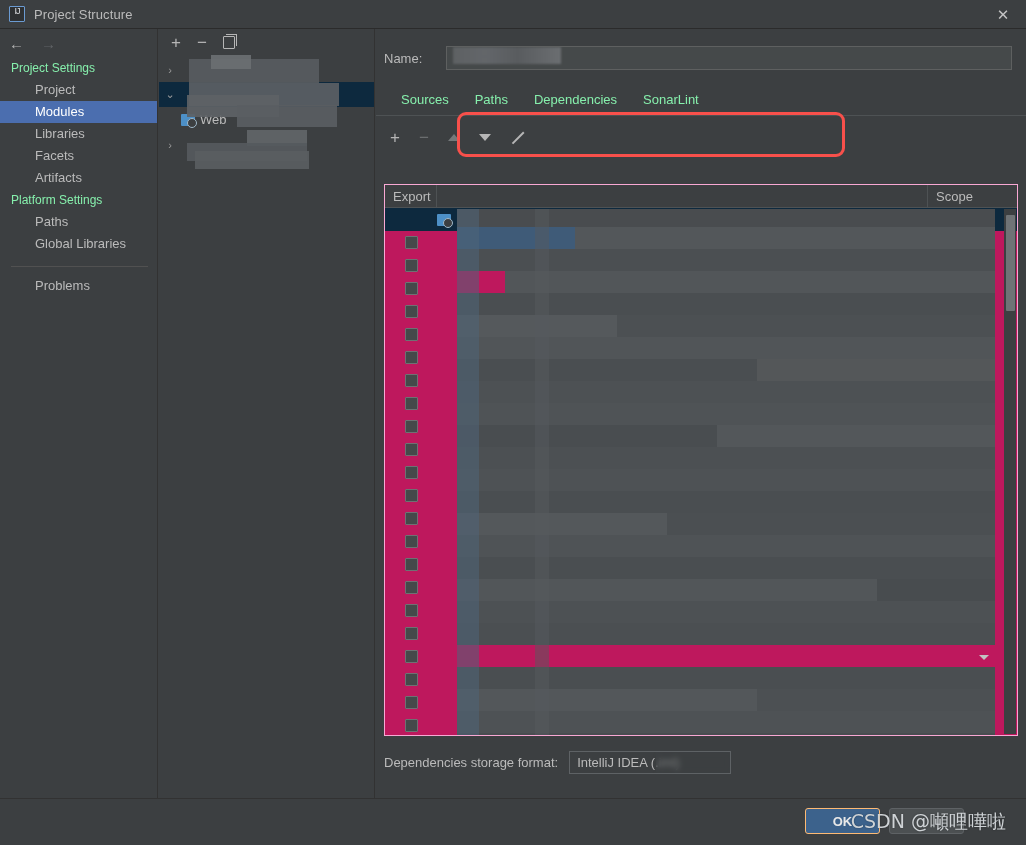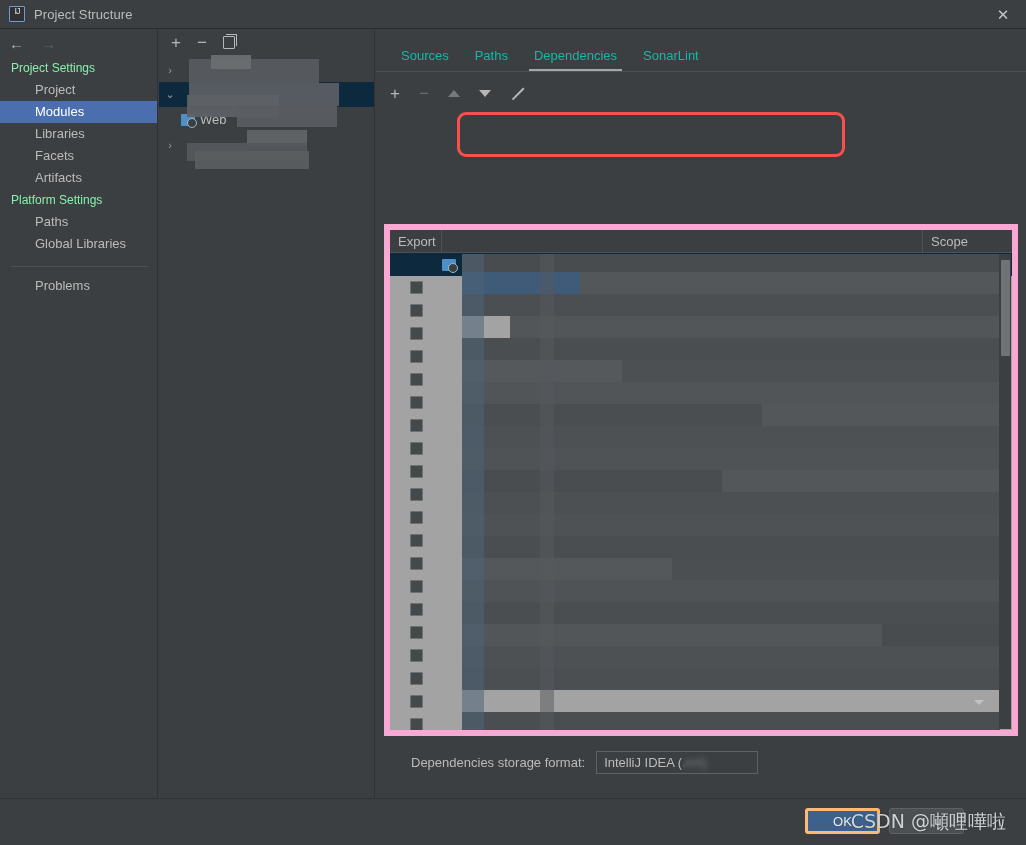--- a/index.html
+++ b/index.html
@@ -128,21 +128,21 @@
     position: absolute; left: 6px; top: 0px; width: 108px; height: 17px;
     background: linear-gradient(90deg,#5e6163 0%, #63666a 30%, #595c5f 60%, #6b6e71 100%);
     filter: blur(1.2px);
   }
 
   .tabs {
     display: flex; align-items: flex-end; height: 30px;
     margin: 12px 0 0 8px; padding-left: 4px;
   }
   .tab {
-    font-size: 13px; color: #14b8a6; padding: 0 13px 7px 13px;
+    font-size: 13px; color: #86efac; padding: 0 13px 7px 13px;
     position: relative; line-height: 16px;
   }
   .tab.active::after {
     content: ""; position: absolute; left: 8px; right: 8px; bottom: 0;
     height: 2px; background: #a7a7a7;
   }
   .tab-sep {
     height: 1px; background: #4e5254; margin: 0 0 0 0;
   }
 
@@ -195,21 +195,21 @@
     width: 14px; height: 14px; position: relative;
   }
   .dt-pencil::after {
     content: ""; position: absolute; left: 0; top: 6px; width: 16px; height: 1.6px;
     background: #b6b6b6; transform: rotate(-45deg); transform-origin: center;
   }
 
   
   .table-wrap {
     position: absolute; left: 8px; top: 155px; right: 8px; bottom: 62px;
-    border: 6px solid #f9a8d4; background: #a3a3a3; overflow: hidden; margin-top: 40px;
+    border: 1px solid #f9a8d4; background: #be185d; overflow: hidden;
   }
   .th-row {
     display: flex; height: 23px; background: #3c3f41;
     border-bottom: 1px solid #4e5254;
   }
   .th {
     font-size: 13px; color: #bbbbbb; display: flex; align-items: center;
     padding-left: 8px;
   }
   .th-export { width: 52px; border-right: 1px solid #4e5254; }
@@ -245,21 +245,21 @@
     position: absolute; right: 1px; top: 24px; width: 12px; bottom: 1px;
     background: #3c3f41; z-index: 12;
   }
   .tbl-thumb {
     position: absolute; left: 2px; top: 6px; width: 9px; height: 96px;
     background: #6f7376; border-radius: 1px;
   }
 
   
   .storage-row {
-    position: absolute; left: 8px; bottom: 24px; display: flex; align-items: center; margin-left: 27px;
+    position: absolute; left: 8px; bottom: 24px; display: flex; align-items: center;
   }
   .storage-label { font-size: 13px; color: #bbbbbb; }
   .storage-combo {
     margin-left: 11px; width: 162px; height: 23px;
     background: #3c3f41; border: 1px solid #5e6265;
     display: flex; align-items: center; padding-left: 7px; position: relative;
     overflow: hidden;
   }
   .storage-val { font-size: 13px; color: #bbbbbb; white-space: nowrap; }
   .storage-blur {
@@ -268,22 +268,22 @@
     filter: blur(1.6px);
   }
 
   
   .bottombar {
     position: absolute; left: 0; bottom: 0; width: 1026px; height: 47px;
     background: #3c3f41; border-top: 1px solid #323232;
   }
   .ok-btn {
     position: absolute; right: 146px; top: 9px;
-    width: 75px; height: 26px; background: #3c628c; border: 3px solid #fdba74;
-    border-radius: 3px; color: #e8e8e8; font-size: 13px; font-weight: normal;
+    width: 75px; height: 26px; background: #3c628c; border: 1px solid #fdba74;
+    border-radius: 3px; color: #e8e8e8; font-size: 13px; font-weight: bold;
     display: flex; align-items: center; justify-content: center;
   }
   .cancel-btn {
     position: absolute; right: 62px; top: 9px;
     width: 75px; height: 26px; background: #4c5052; border: 1px solid #5e6265;
     border-radius: 3px; color: #bbbbbb; font-size: 13px;
     display: flex; align-items: center; justify-content: center;
   }
   .watermark {
     position: absolute; right: 20px; top: 10px;
@@ -362,20 +362,26 @@
       <div class="blur" style="left:28px; top:38px; width:92px;  height:22px; background:#5e6266;"></div>
       <div class="blur" style="left:78px; top:48px; width:100px; height:22px; background:#5a5e62;"></div>
       <div class="blur" style="left:88px; top:73px; width:60px;  height:16px; background:#616569;"></div>
       <div class="blur" style="left:28px; top:86px; width:120px; height:18px; background:#555a5e;"></div>
       <div class="blur" style="left:36px; top:94px; width:114px; height:18px; background:#5a5e61;"></div>
     </div>
   </div>
 
   <div class="main">
 
+    <div class="name-row">
+      <div class="name-label">Name:</div>
+      <div class="name-field">
+        <div class="name-blur"></div>
+      </div>
+    </div>
 
     <div class="tabs">
       <div class="tab">Sources</div>
       <div class="tab">Paths</div>
       <div class="tab active">Dependencies</div>
       <div class="tab">SonarLint</div>
     </div>
     <div class="tab-sep"></div>
 
 

